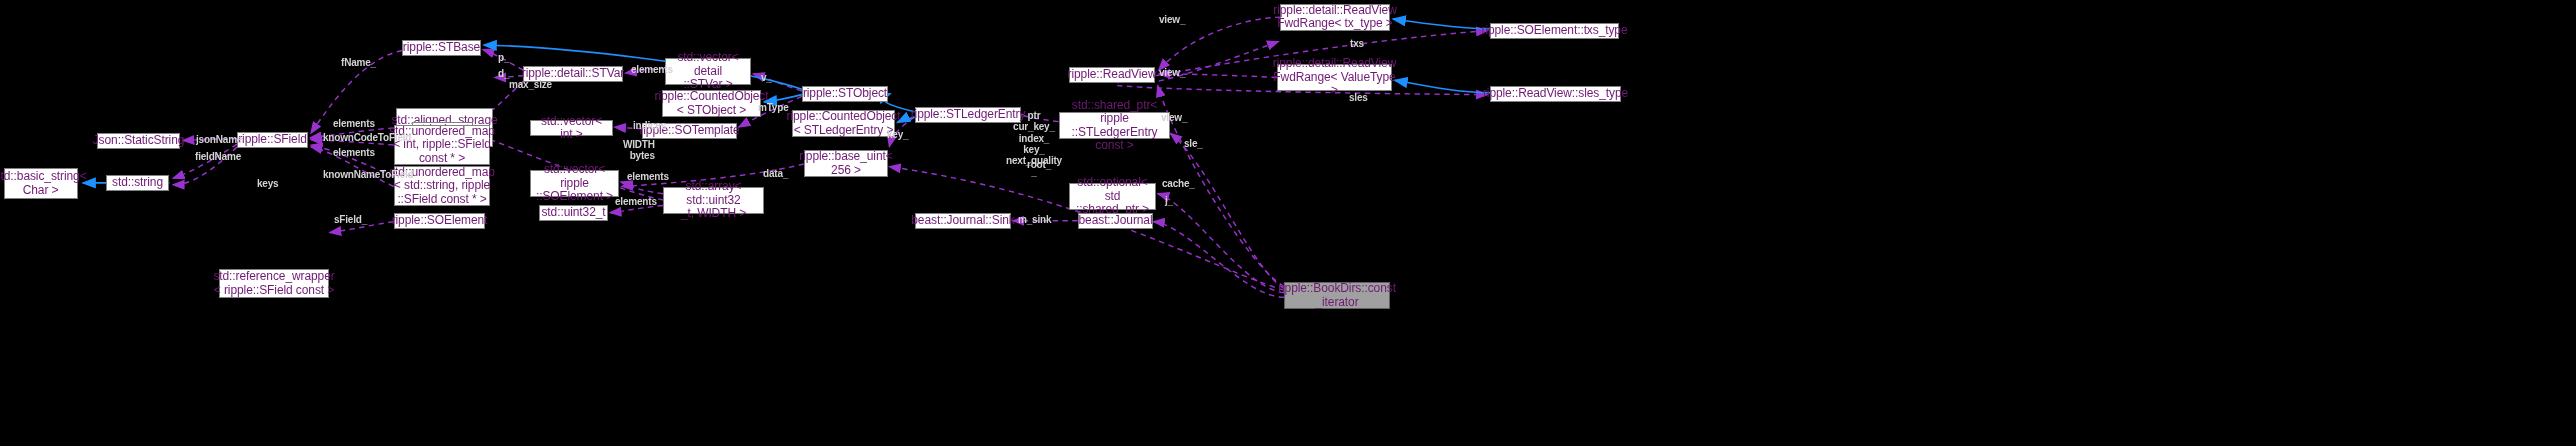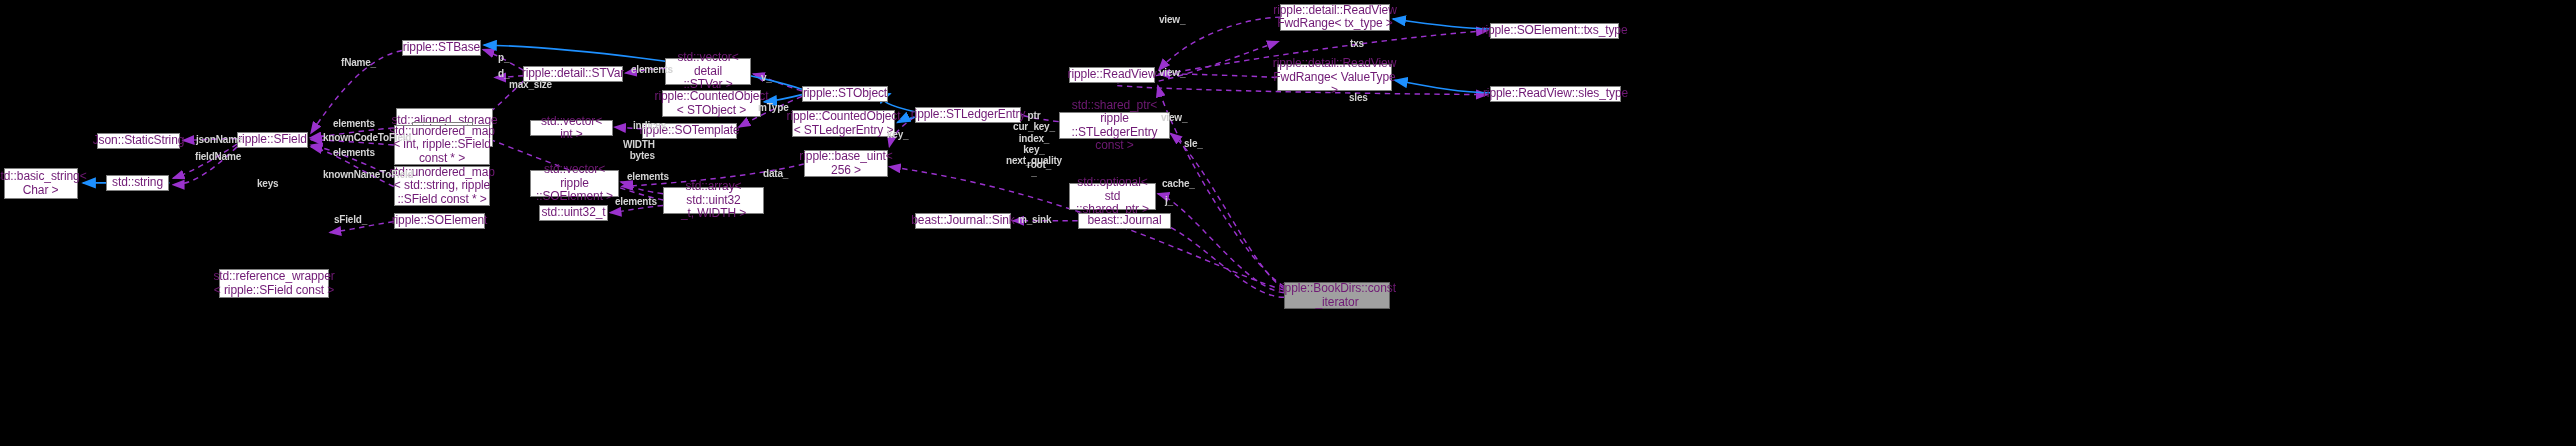--- a/index.html
+++ b/index.html
@@ -127,21 +127,21 @@
       <div class="node" style="left: 792px; top: 110px; width: 103px; height: 27px;">ripple::CountedObject
 &lt; STLedgerEntry &gt;</div>
       <div class="node" style="left: 804px; top: 150px; width: 84px; height: 27px;">ripple::base_uint&lt;
 256 &gt;</div>
       <div class="node" style="left: 915px; top: 107px; width: 106px; height: 16px;">ripple::STLedgerEntry</div>
       <div class="node" style="left: 915px; top: 213px; width: 96px; height: 16px;">beast::Journal::Sink</div>
       <div class="node" style="left: 1059px; top: 112px; width: 111px; height: 27px;">std::shared_ptr&lt; ripple
 ::STLedgerEntry const &gt;</div>
       <div class="node" style="left: 1069px; top: 183px; width: 87px; height: 27px;">std::optional&lt; std
 ::shared_ptr &gt;</div>
-      <div class="node" style="left: 1078px; top: 213px; width: 93px; height: 16px;">beast::Journal</div>
+      <div class="node" style="left: 1078px; top: 213px; width: 75px; height: 16px;">beast::Journal</div>
       <div class="node" style="left: 1069px; top: 67px; width: 86px; height: 16px;">ripple::ReadView</div>
       <div class="node" style="left: 1280px; top: 3.6px; width: 110px; height: 27px;">ripple::detail::ReadView
 FwdRange&lt; tx_type &gt;</div>
       <div class="node" style="left: 1277px; top: 64px; width: 115px; height: 27px;">ripple::detail::ReadView
 FwdRange&lt; ValueType &gt;</div>
       <div class="node" style="left: 1490px; top: 22.5px; width: 129px; height: 16px;">ripple::SOElement::txs_type</div>
       <div class="node" style="left: 1490px; top: 86px; width: 131px; height: 16px;">ripple::ReadView::sles_type</div>
       <div class="node hl" style="left: 1284px; top: 282px; width: 106px; height: 27px;">ripple::BookDirs::const
 _iterator</div>
     </div>

